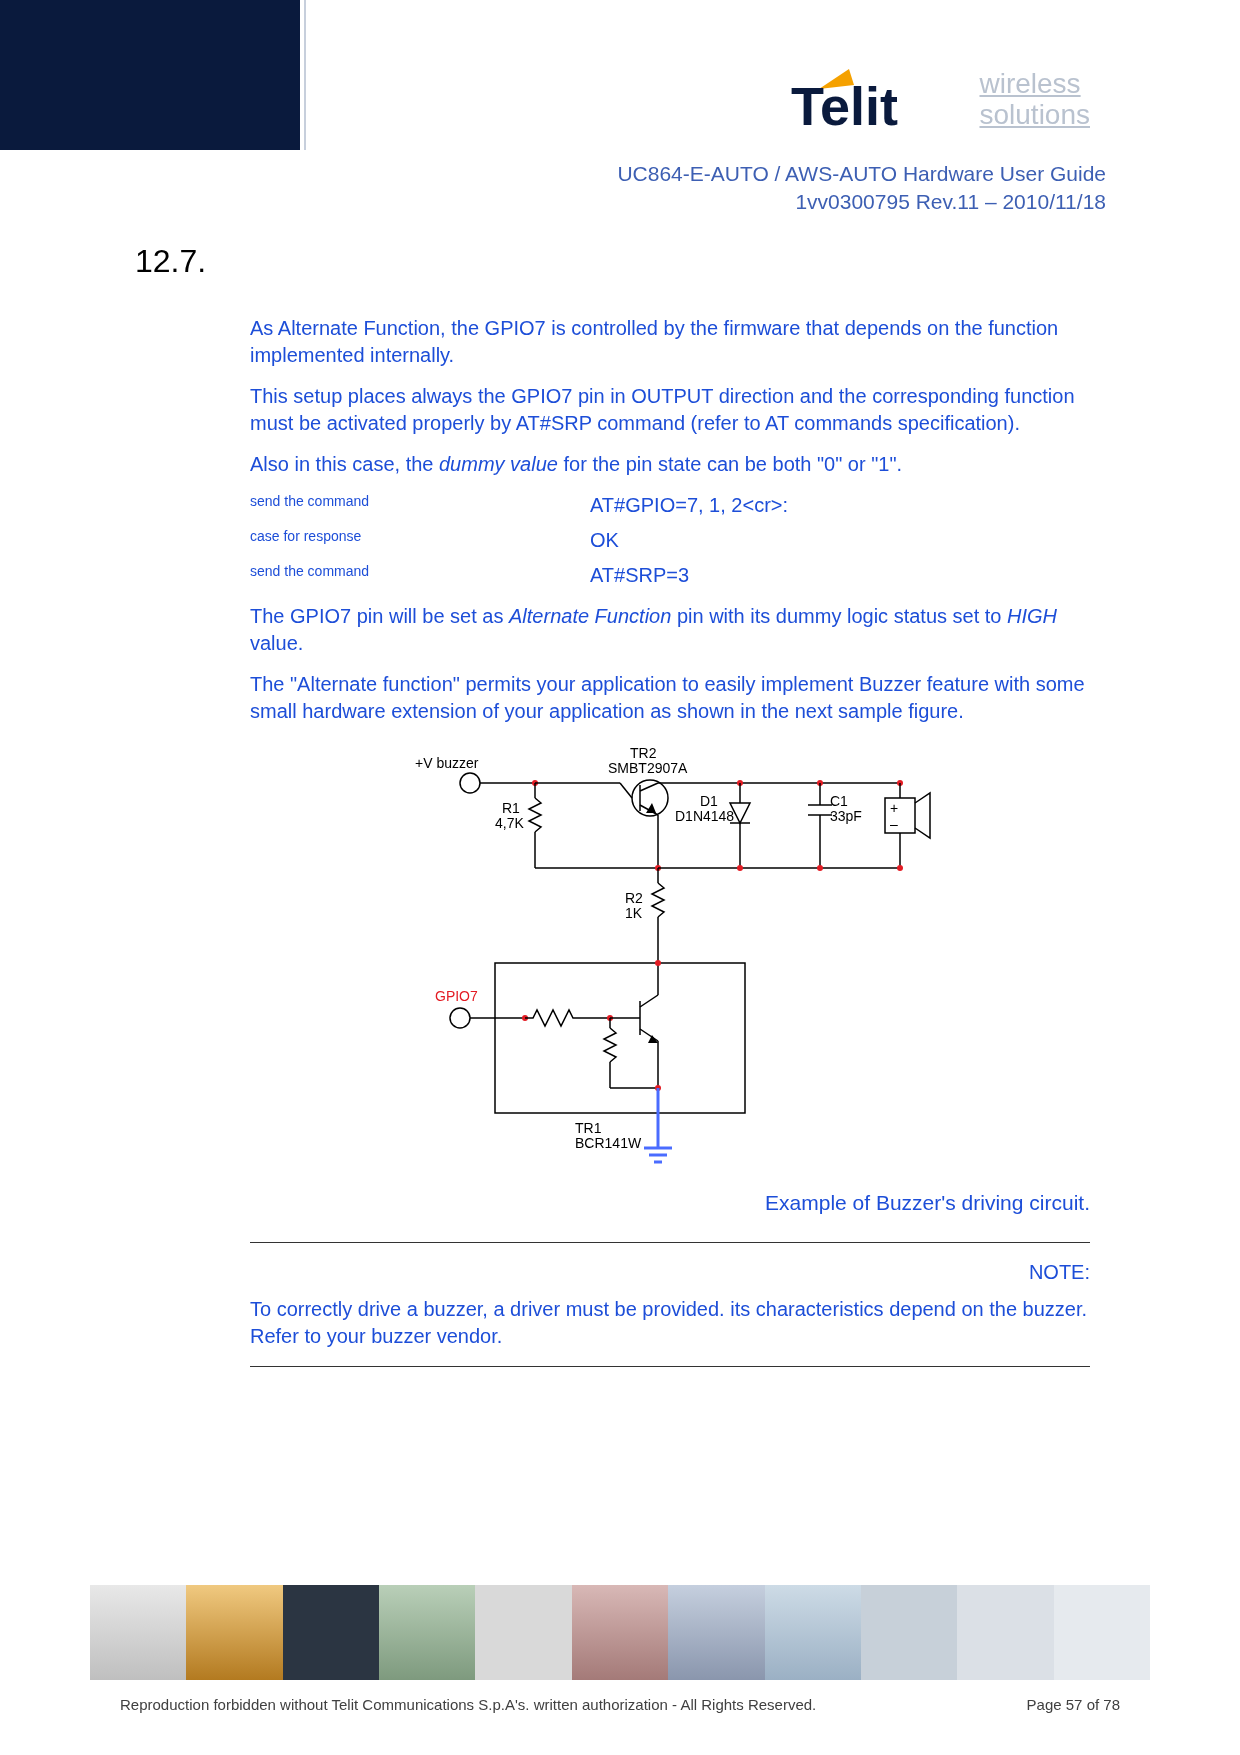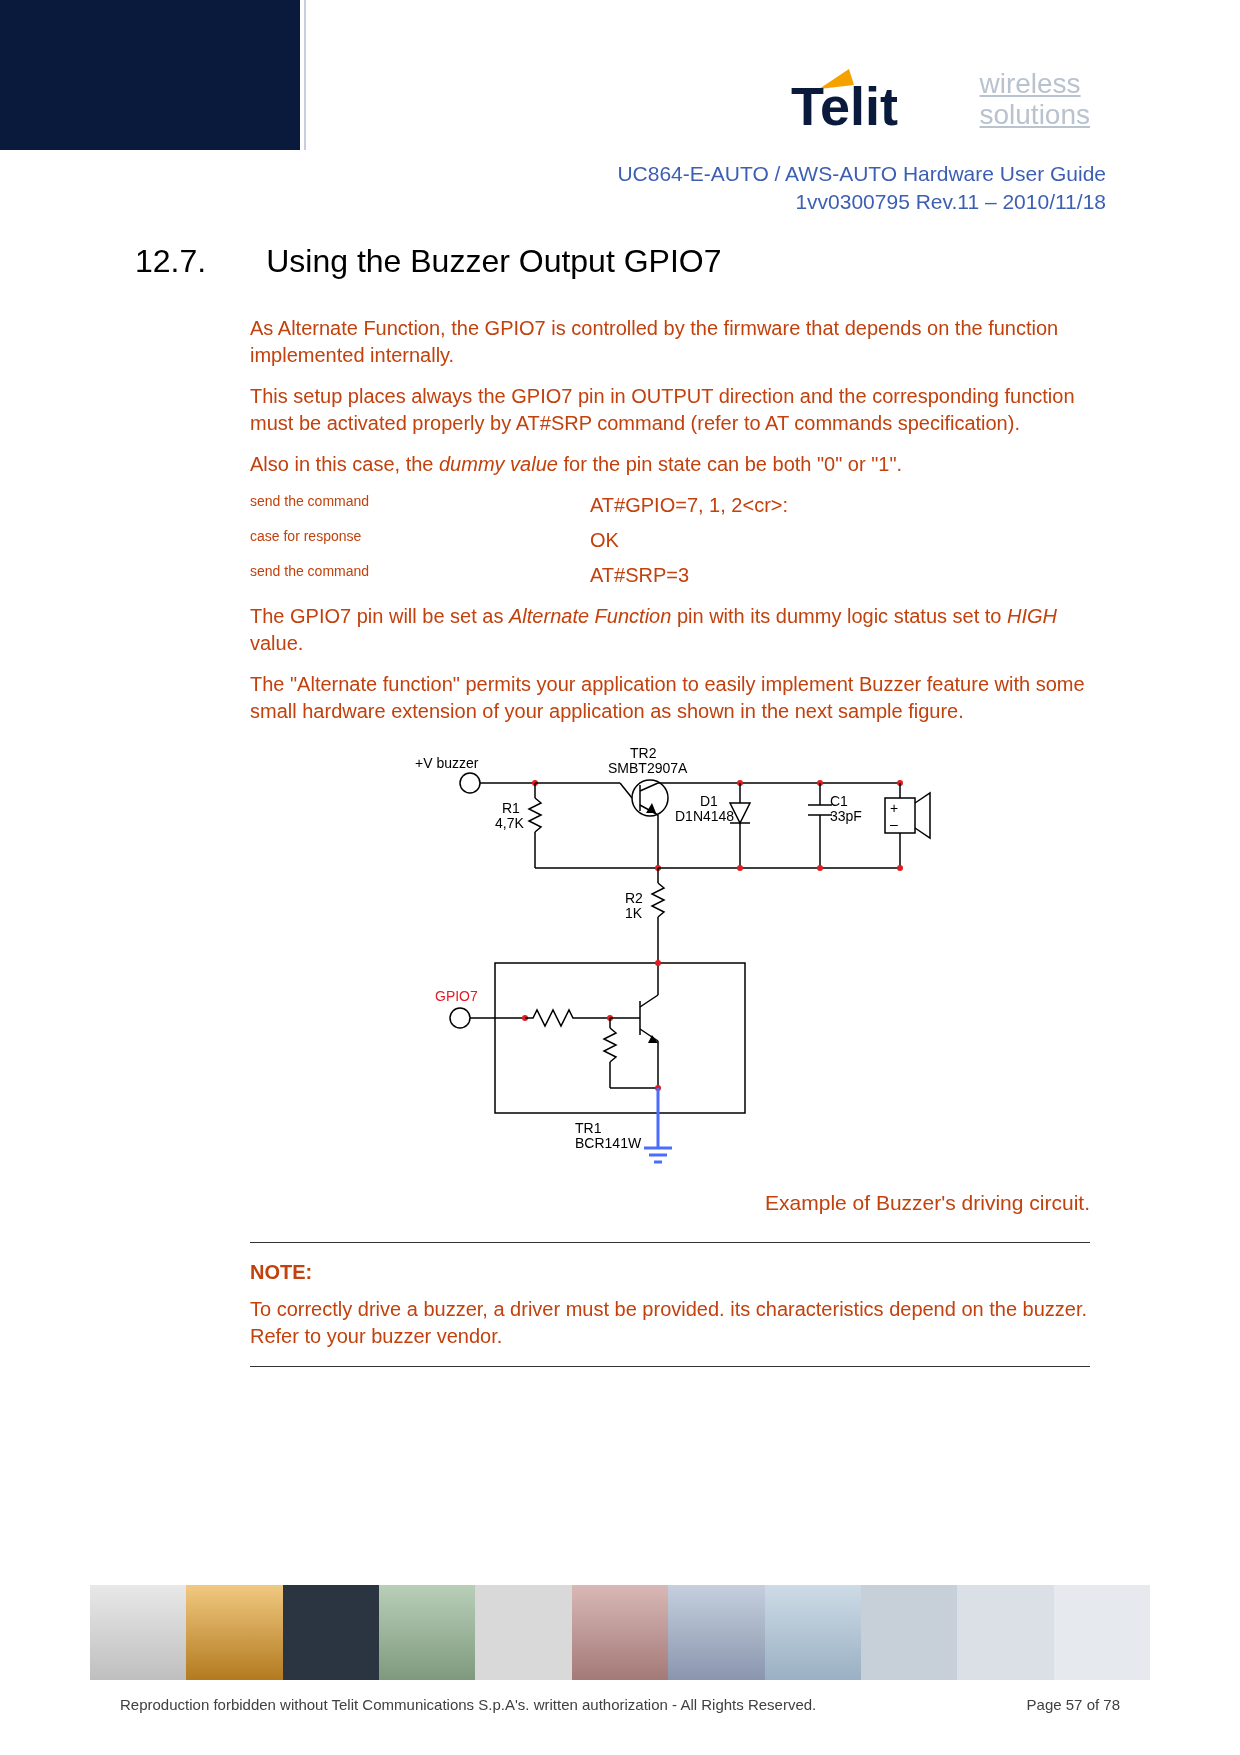--- a/index.html
+++ b/index.html
@@ -58,30 +58,30 @@
   h2 {
     font-weight: 400;
     font-size: 32px;
     margin: 0 0 32px 0;
     display: flex;
     gap: 60px;
   }
   .body-text {
     margin-left: 115px;
     font-size: 20px;
-    color: #c2410c;
+    color: #1d4ed8;
   }
   .body-text p { margin: 0 0 14px 0; }
   .cmd-row {
     display: flex;
     margin-bottom: 8px;
   }
   .cmd-row .lbl { width: 340px; }
   .italic { font-style: italic; }
-  .bold { font-weight: 700; }
+  .bold { font-weight: 400; text-align: right; }
   .note-block {
     border-top: 1px solid #333;
     border-bottom: 1px solid #333;
     padding: 12px 0 10px 0;
     margin-top: 24px;
   }
   .figure {
     margin: 18px auto 16px auto;
     display: block;
     width: 540px;
@@ -135,21 +135,20 @@
 
 <div class="doc-meta">
   <div>UC864-E-AUTO / AWS-AUTO Hardware User Guide</div>
   <div>1vv0300795 Rev.11 – 2010/11/18</div>
 </div>
 
 <div class="content">
 
   <h2>
     <span>12.7.</span>
-    <span>Using the Buzzer Output GPIO7</span>
   </h2>
 
   <div class="body-text">
     <p>As Alternate Function, the GPIO7 is controlled by the firmware that depends on the function implemented internally.</p>
     <p>This setup places always the GPIO7 pin in OUTPUT direction and the corresponding function must be activated properly by AT#SRP command (refer to AT commands specification).</p>
     <p>
       <span>Also in this case, the </span><span class="italic">dummy value</span><span> for the pin state can be both "0" or "1".</span>
     </p>
 
     <div class="cmd-row">

